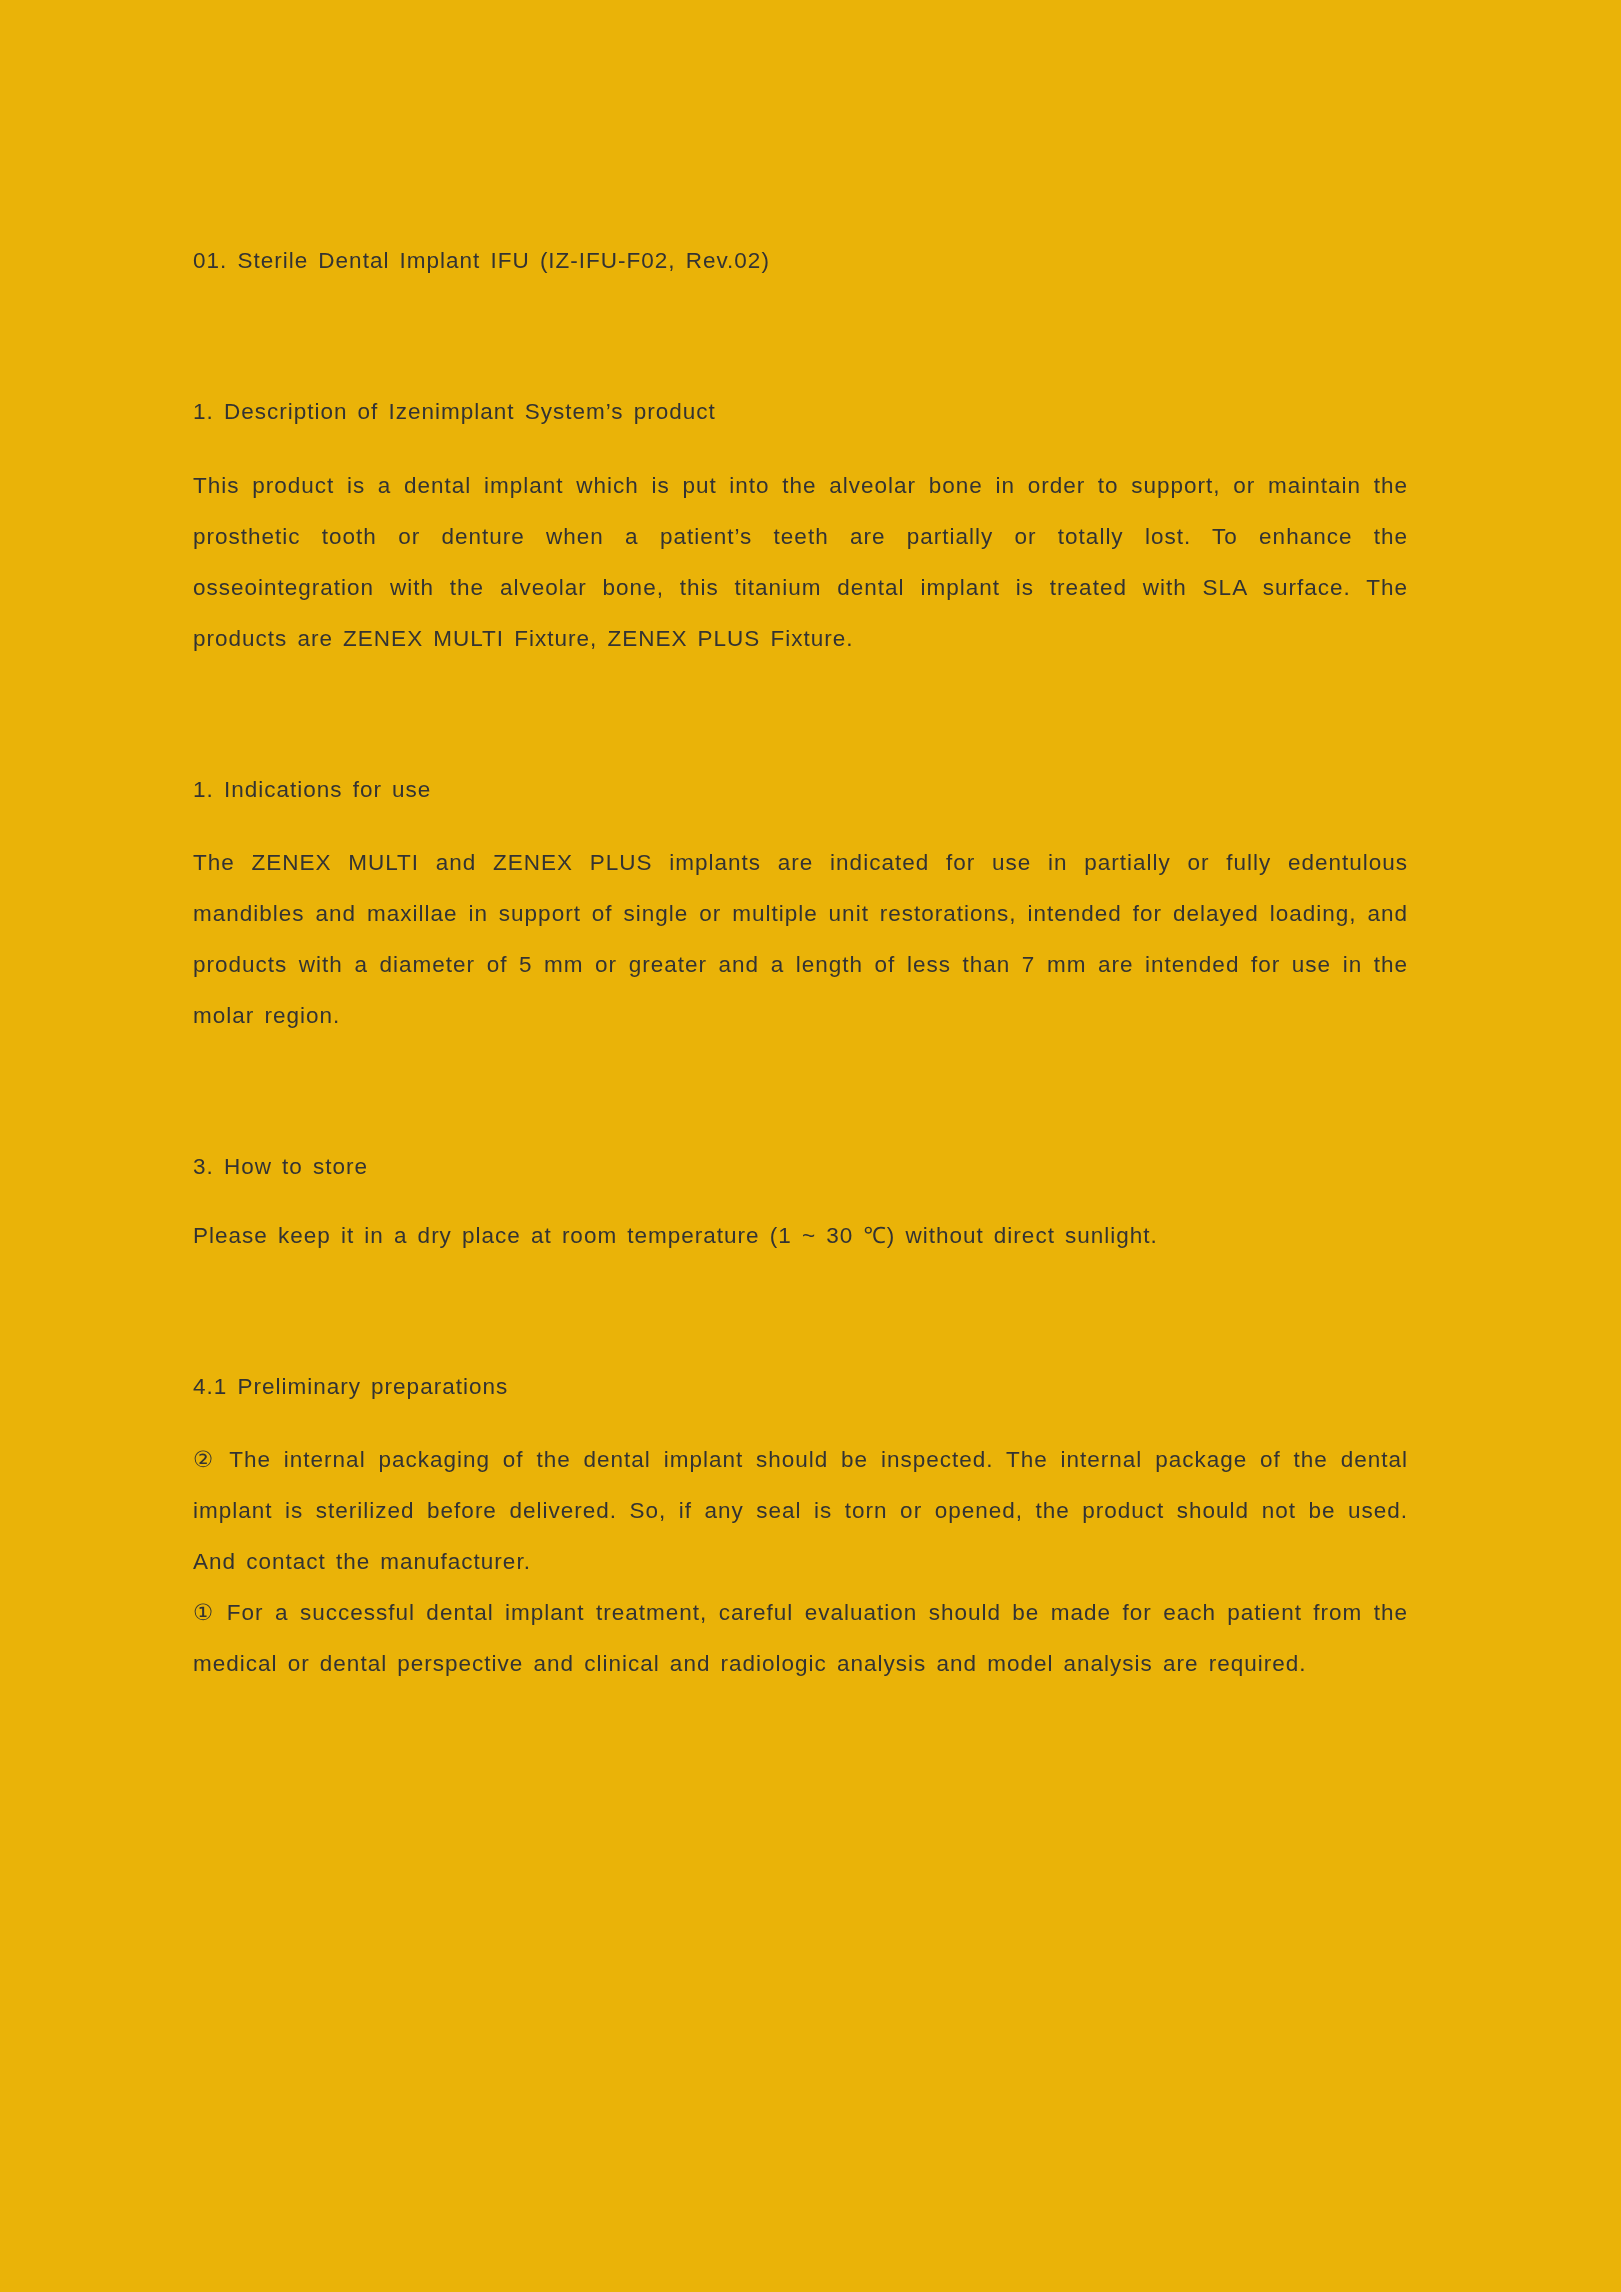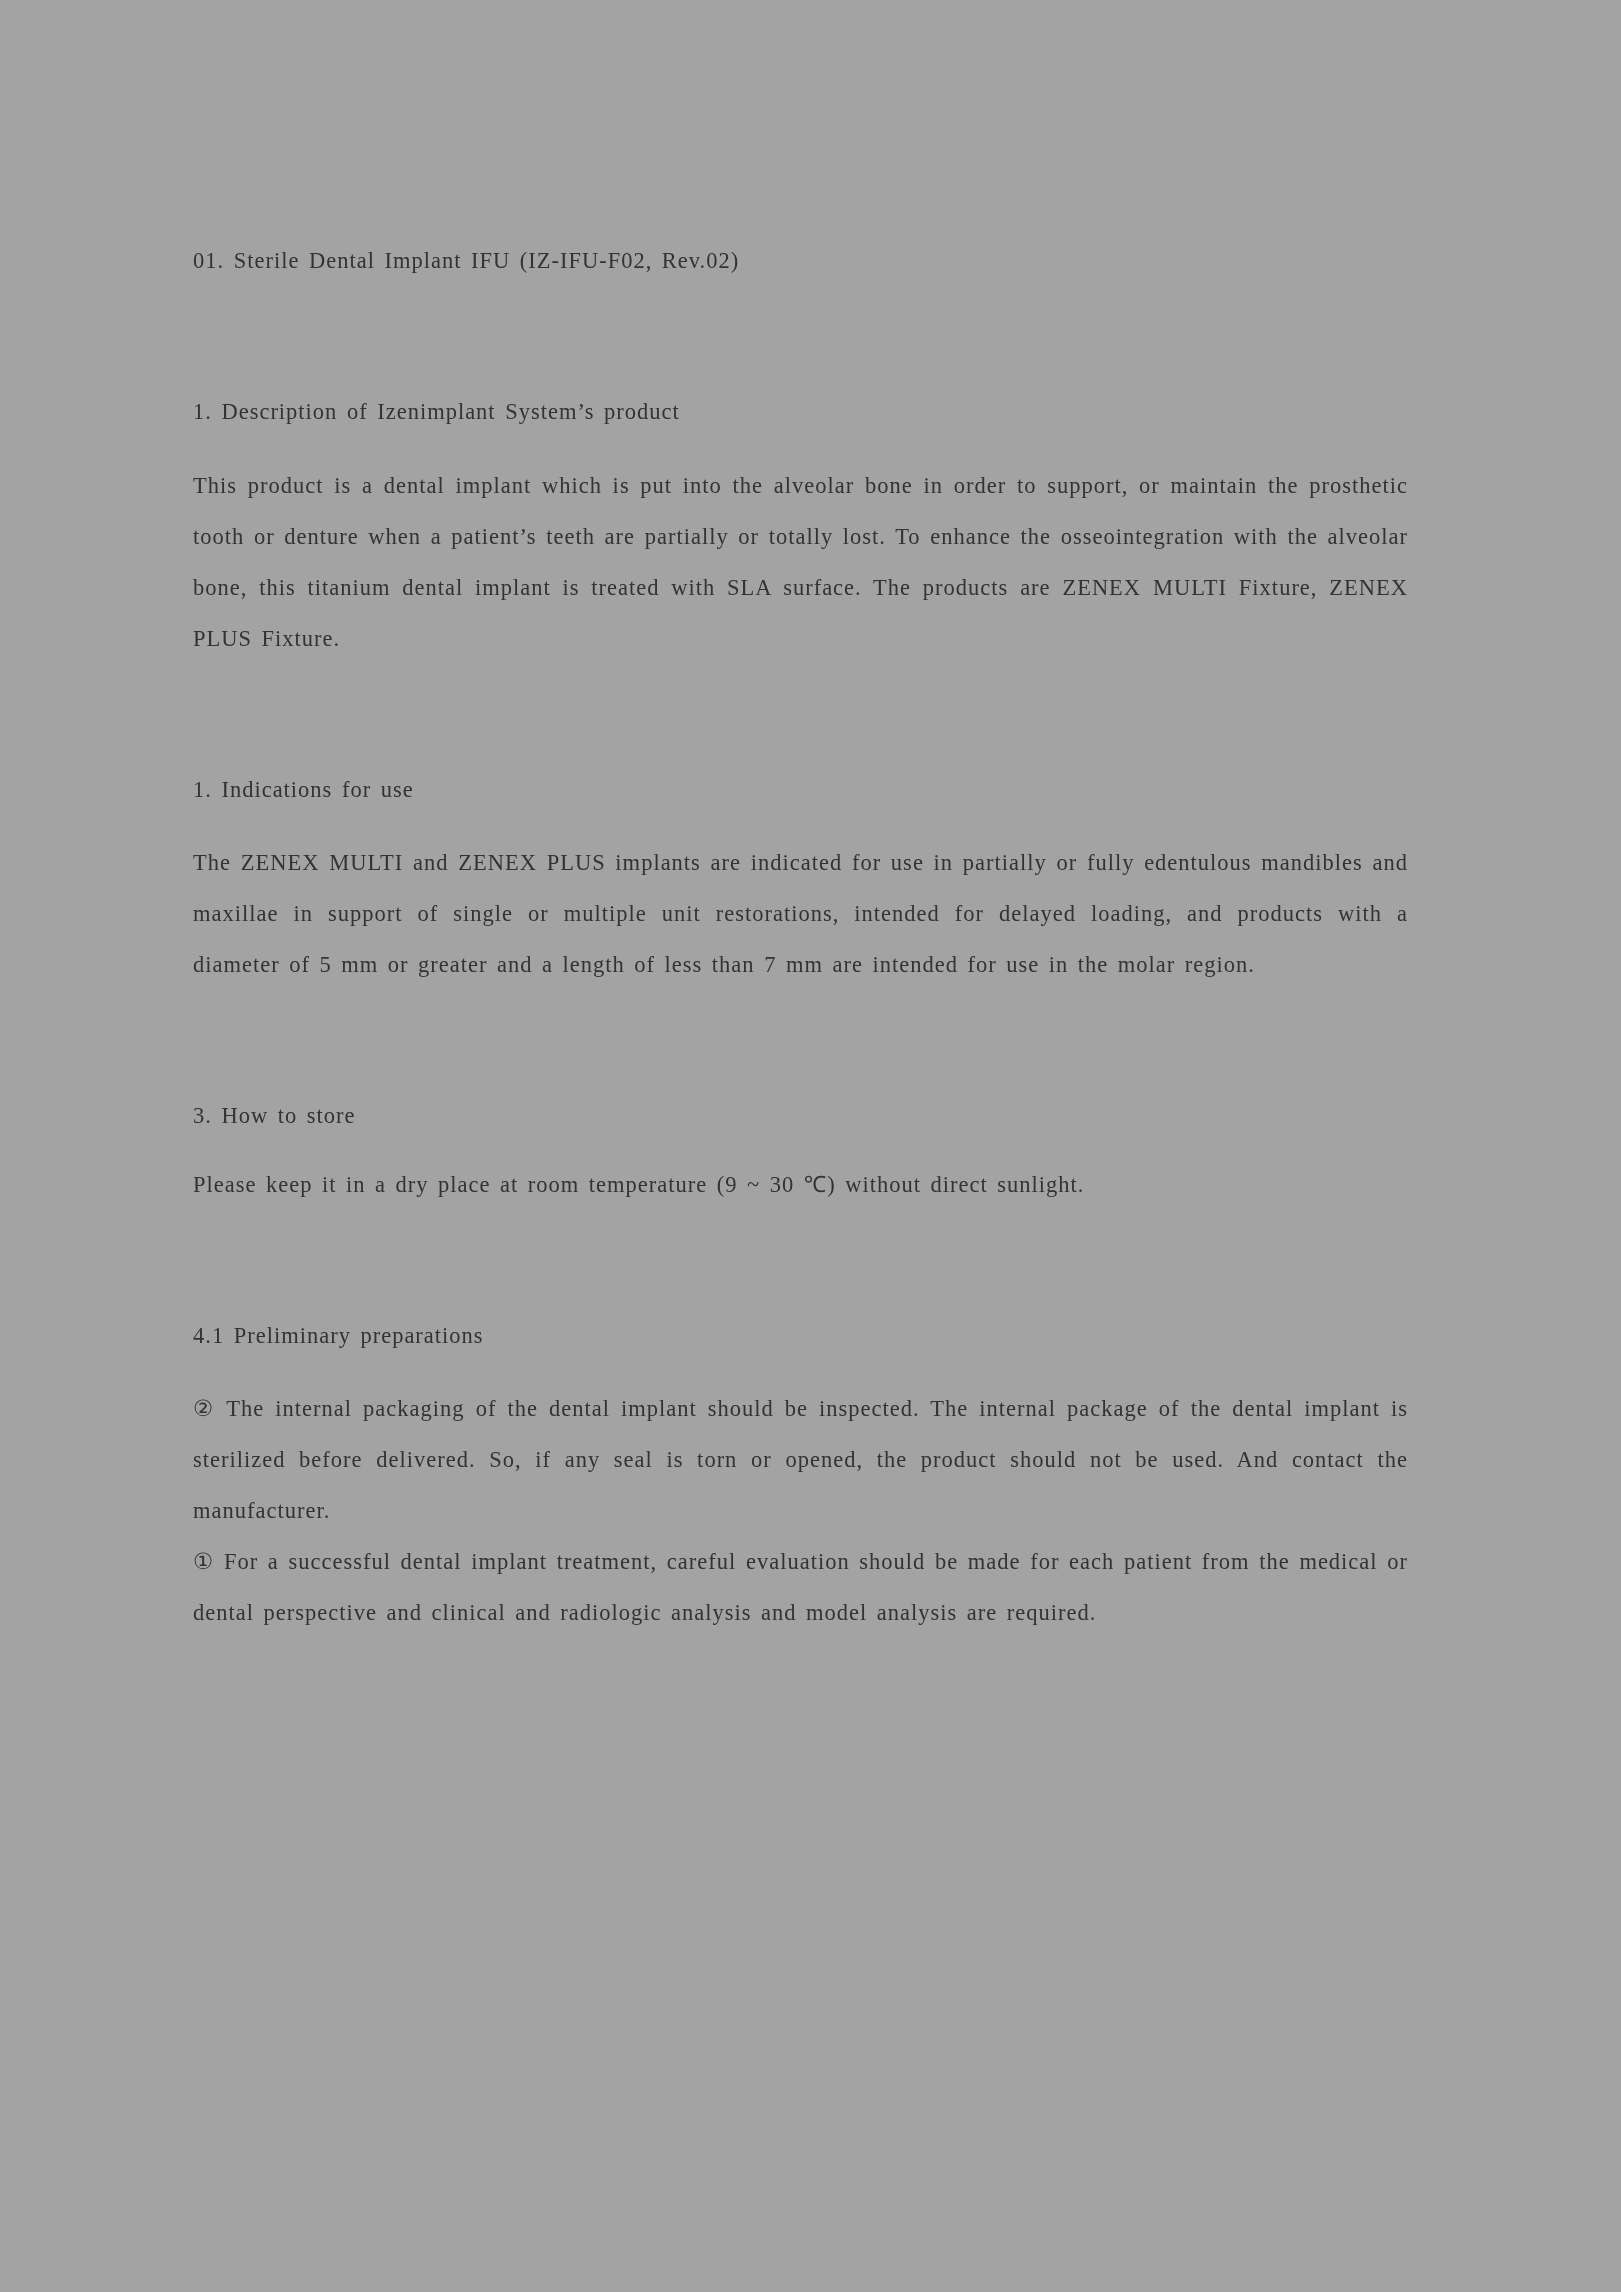--- a/index.html
+++ b/index.html
@@ -5,23 +5,23 @@
   html, body {
     margin: 0;
     padding: 0;
     background: #ffffff;
   }
   .page {
     position: relative;
     width: 1621px;
     height: 2293px;
     box-sizing: border-box;
-    background: #a3a3a3;
+    background: #eab308;
     padding: 235px 213px 0 193px;
-    font-family: Liberation Serif, serif;
+    font-family: Liberation Sans, sans-serif;
     font-size: 22.5px;
     line-height: 51px;
     color: #333333;
     letter-spacing: 1px;
     word-spacing: 2.9px;
   }
   .page p {
     margin: 0;
   }
   .para {
@@ -42,21 +42,21 @@
   <p class="line gap-line">1. Description of Izenimplant System’s product</p>
 
   <p class="para gap-section">This product is a dental implant which is put into the alveolar bone in order to support, or maintain the prosthetic tooth or denture when a patient’s teeth are partially or totally lost. To enhance the osseointegration with the alveolar bone, this titanium dental implant is treated with SLA surface. The products are ZENEX MULTI Fixture, ZENEX PLUS Fixture.</p>
 
   <p class="line gap-line">1. Indications for use</p>
 
   <p class="para gap-section">The ZENEX MULTI and ZENEX PLUS implants are indicated for use in partially or fully edentulous mandibles and maxillae in support of single or multiple unit restorations, intended for delayed loading, and products with a diameter of 5 mm or greater and a length of less than 7 mm are intended for use in the molar region.</p>
 
   <p class="line gap-small">3. How to store</p>
 
-  <p class="line gap-section">Please keep it in a dry place at room temperature (9 ~ 30 ℃) without direct sunlight.</p>
+  <p class="line gap-section">Please keep it in a dry place at room temperature (1 ~ 30 ℃) without direct sunlight.</p>
 
 
   <p class="line gap-line">4.1 Preliminary preparations</p>
 
   <p class="para">② The internal packaging of the dental implant should be inspected. The internal package of the dental implant is sterilized before delivered. So, if any seal is torn or opened, the product should not be used. And contact the manufacturer.</p>
 
   <p class="para gap-line">① For a successful dental implant treatment, careful evaluation should be made for each patient from the medical or dental perspective and clinical and radiologic analysis and model analysis are required.</p>
 
 </div>
 

